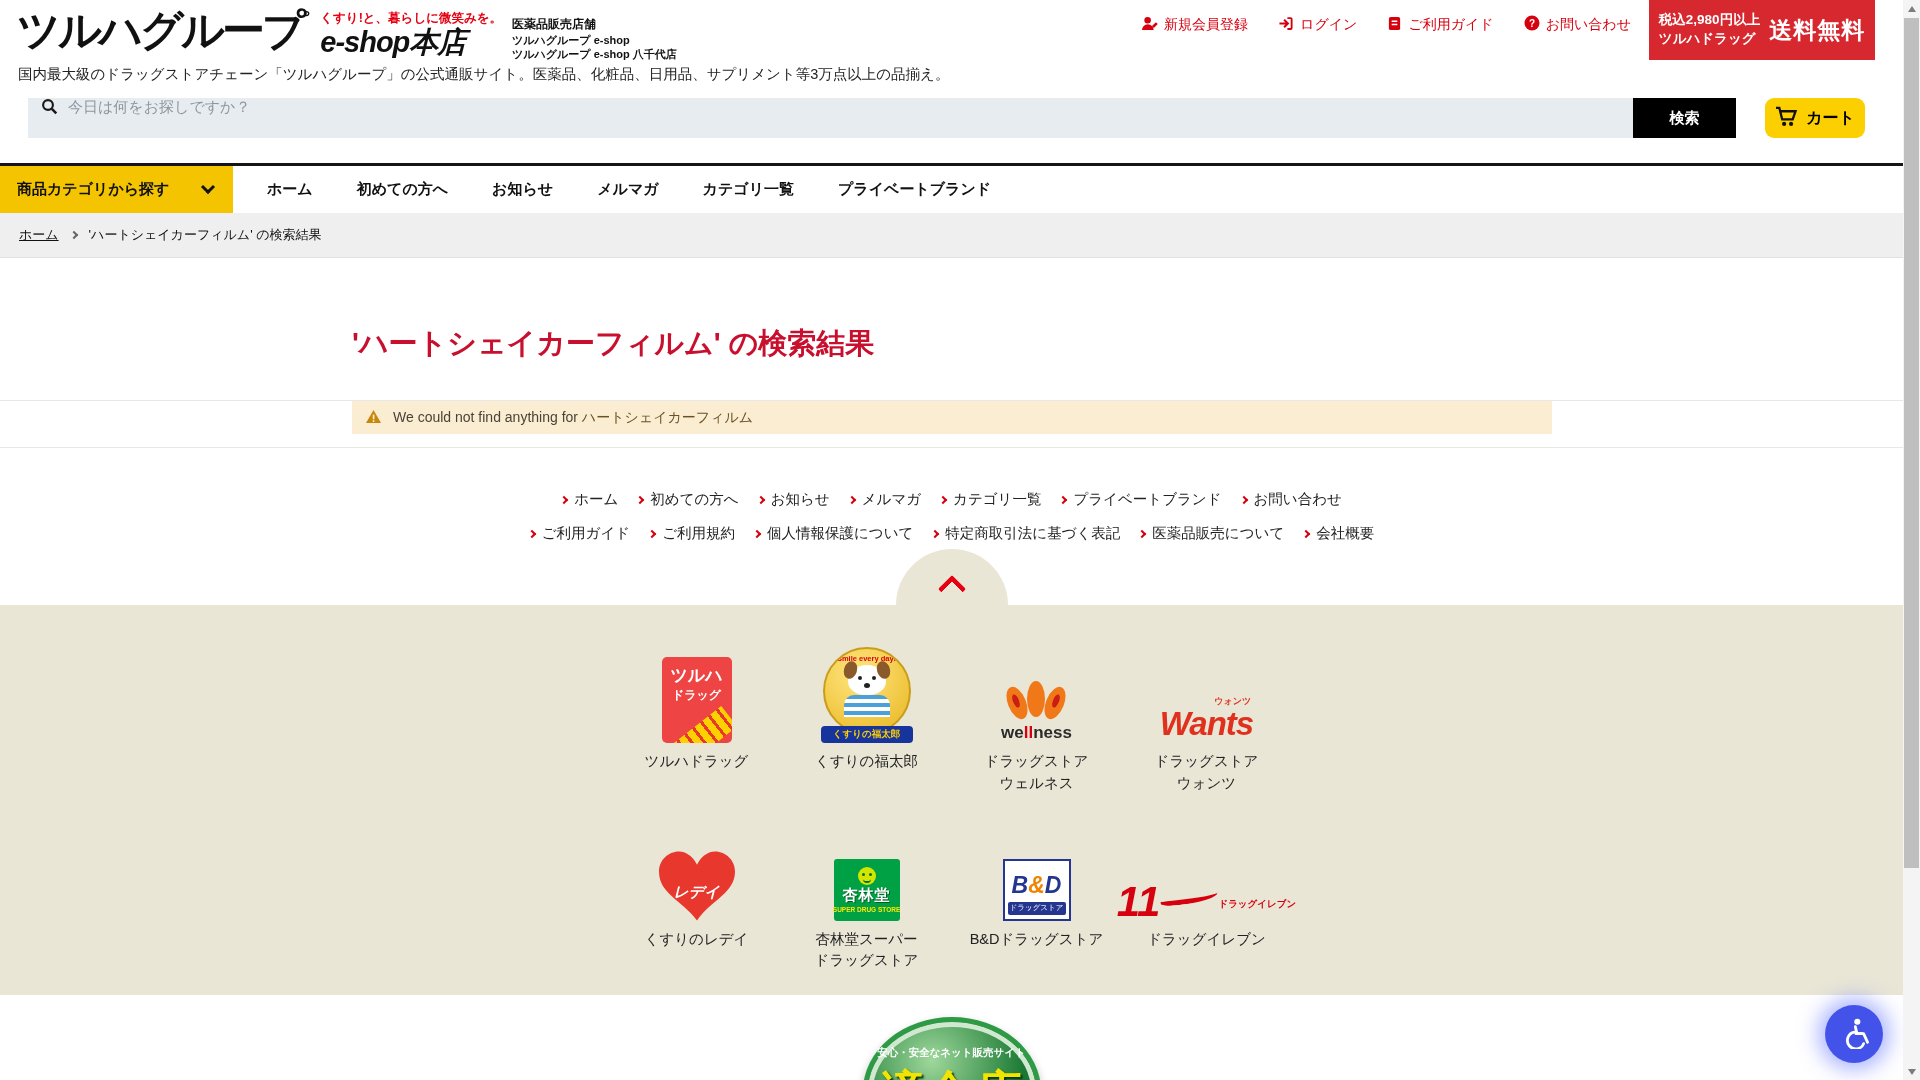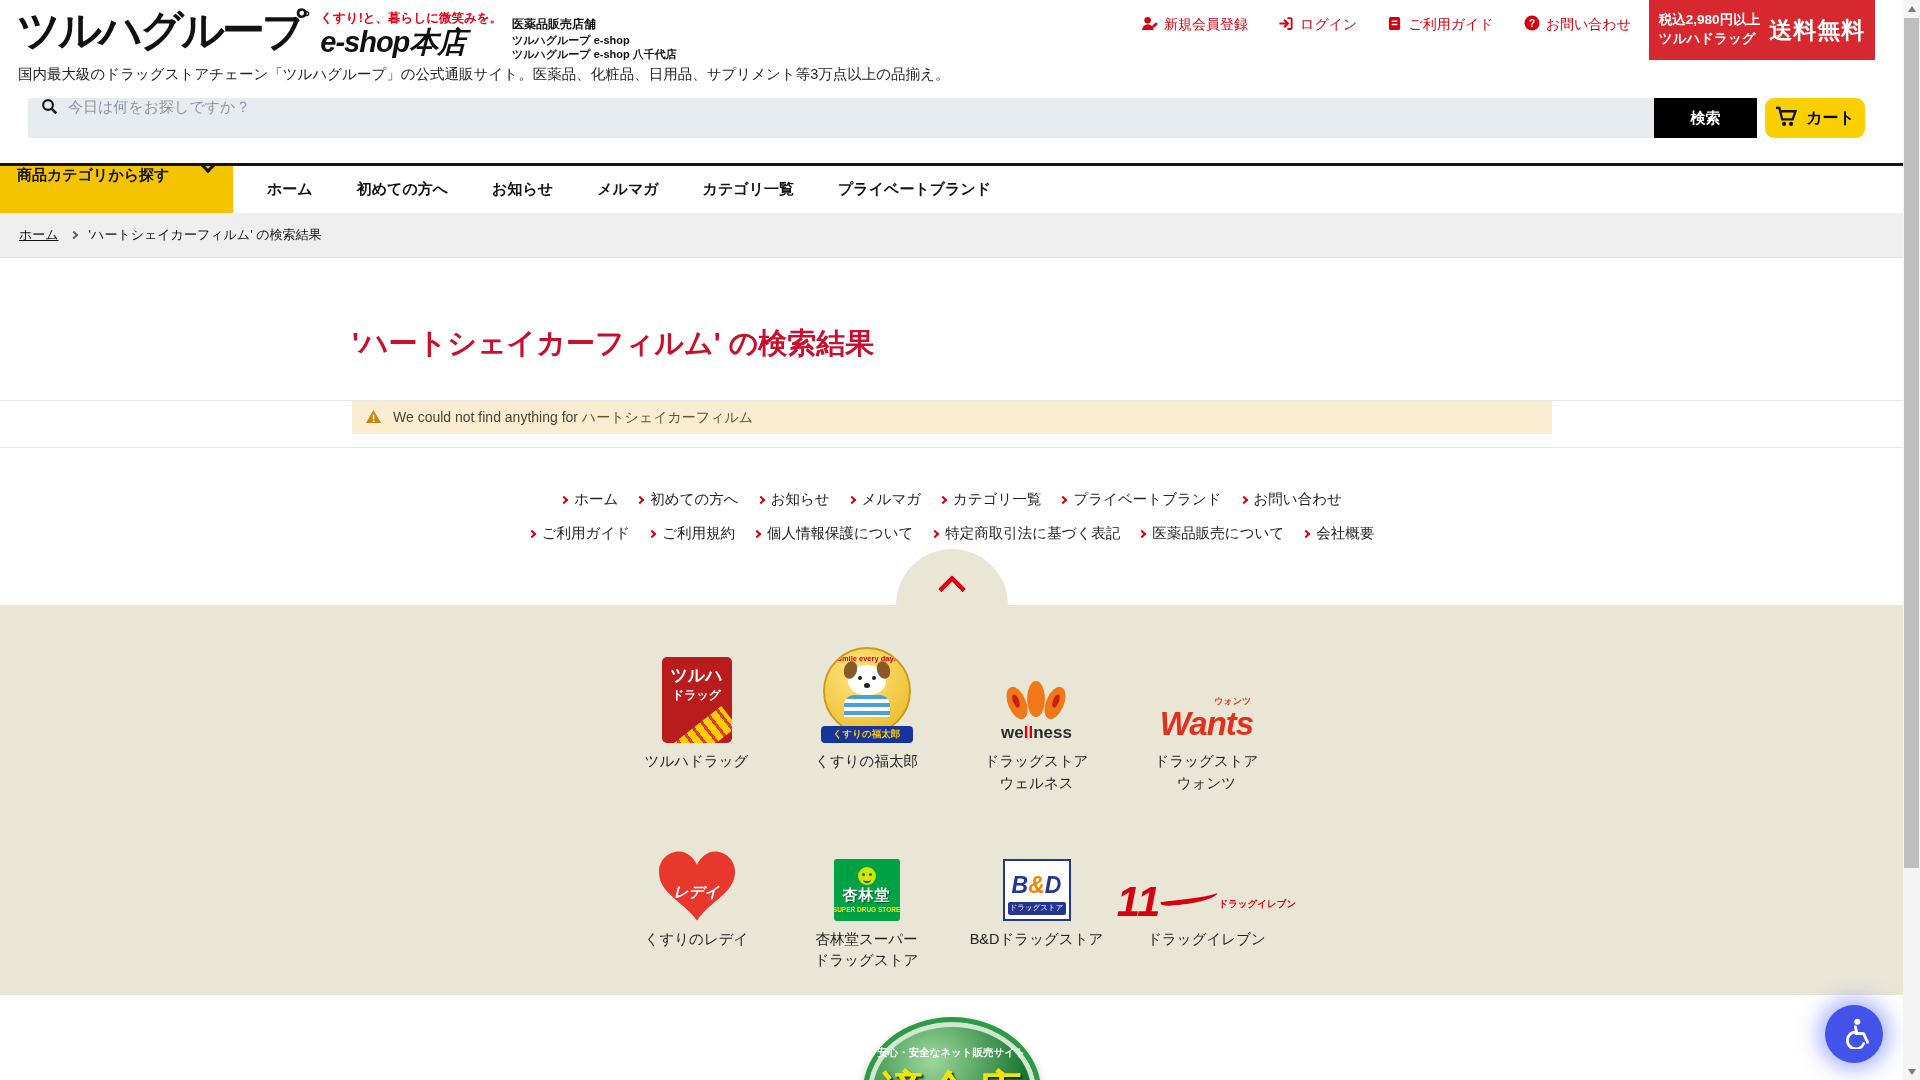--- a/index.html
+++ b/index.html
@@ -28,27 +28,27 @@
   .ship-free { font-size:23px; font-weight:bold; letter-spacing:1px; }
 
   
   .search-row { display:flex; height:40px; margin:0 38px 0 28px; }
   .search-box { flex:1; background:#e7ecf1; display:flex; align-items:flex-start; padding-left:13px; gap:10px; }
   .search-box input { flex:1; background:transparent; border:none; outline:none; font-size:15px; color:#333;
     font-family:"Liberation Sans", sans-serif; }
   .search-box input::placeholder { color:#8d969f; }
   .search-btn { width:103px; background:#000; color:#fff; border:none; font-size:15px; font-weight:bold;
     cursor:pointer; font-family:"Liberation Sans", sans-serif; }
-  .cart-btn { width:100px; margin-left:8px; background:#fcd000; border:none; border-radius:9px;
+  .cart-btn { width:100px; margin-left:29px; background:#fcd000; border:none; border-radius:9px;
     display:flex; align-items:center; justify-content:center; gap:8px; font-size:16px; font-weight:bold;
     cursor:pointer; font-family:"Liberation Sans", sans-serif; }
 
   
   .nav { margin-top:25px; border-top:3px solid #151515; height:50px; display:flex; background:#fff; }
-  .category-btn { width:233px; background:#f5c400; display:flex; justify-content:space-between;
+  .category-btn { width:233px; background:#f5c400; display:flex; align-items:center; justify-content:space-between;
     padding:0 20px 0 17px; font-size:15px; font-weight:bold; cursor:pointer; }
   .chev-down { width:10px; height:10px; border-right:3px solid #111; border-bottom:3px solid #111;
     transform:rotate(45deg); margin-top:-5px; }
   .nav-links { display:flex; align-items:center; padding-left:12px; }
   .nav-link { padding:0 22px; font-size:15px; font-weight:bold; color:#111; cursor:pointer; white-space:nowrap; }
 
   
   .breadcrumb { height:45px; background:#efefef; border-bottom:1px solid #e0e0e0; display:flex;
     align-items:center; padding-left:19px; gap:12px; font-size:13px; }
   .bc-home { text-decoration:underline; color:#111; cursor:pointer; }
@@ -74,21 +74,21 @@
     transform:rotate(-45deg); margin-bottom:6px; border-radius:2px; }
 
   .footer { background:#e9e6d6; height:390px; }
   .store-grid { width:680px; margin:0 auto; padding-top:42px; display:grid; grid-template-columns:repeat(4,170px); row-gap:30px; }
   .store-cell { display:flex; flex-direction:column; align-items:center; cursor:pointer; }
   .logo-area { height:96px; display:flex; align-items:flex-end; justify-content:center; }
   .store-label { margin-top:8px; font-size:14.5px; color:#222; text-align:center; line-height:1.5; }
   .store-label span { display:block; }
 
   
-  .logo-tsuruha { position:relative; width:70px; height:86px; background:#b91c1c; border-radius:5px;
+  .logo-tsuruha { position:relative; width:70px; height:86px; background:#ef4444; border-radius:5px;
     display:flex; flex-direction:column; align-items:center; overflow:hidden; color:#fff; font-weight:900; }
   .logo-tsuruha .lt1 { font-size:17px; margin-top:7px; }
   .logo-tsuruha .lt2 { font-size:12px; }
   .logo-tsuruha .swoosh { position:absolute; bottom:-6px; left:10px; width:64px; height:26px;
     background:repeating-linear-gradient(90deg,#ffd000 0 7px,#e8372c 7px 10px); transform:rotate(-38deg); }
 
   .logo-fuku { position:relative; width:92px; height:96px; }
   .fuku-circle { width:88px; height:88px; margin:0 auto; border-radius:50%;
     background:radial-gradient(circle at 40% 30%, #ffe680, #e8b51e); border:2px solid #c99d18;
     display:flex; flex-direction:column; align-items:center; overflow:hidden; }

